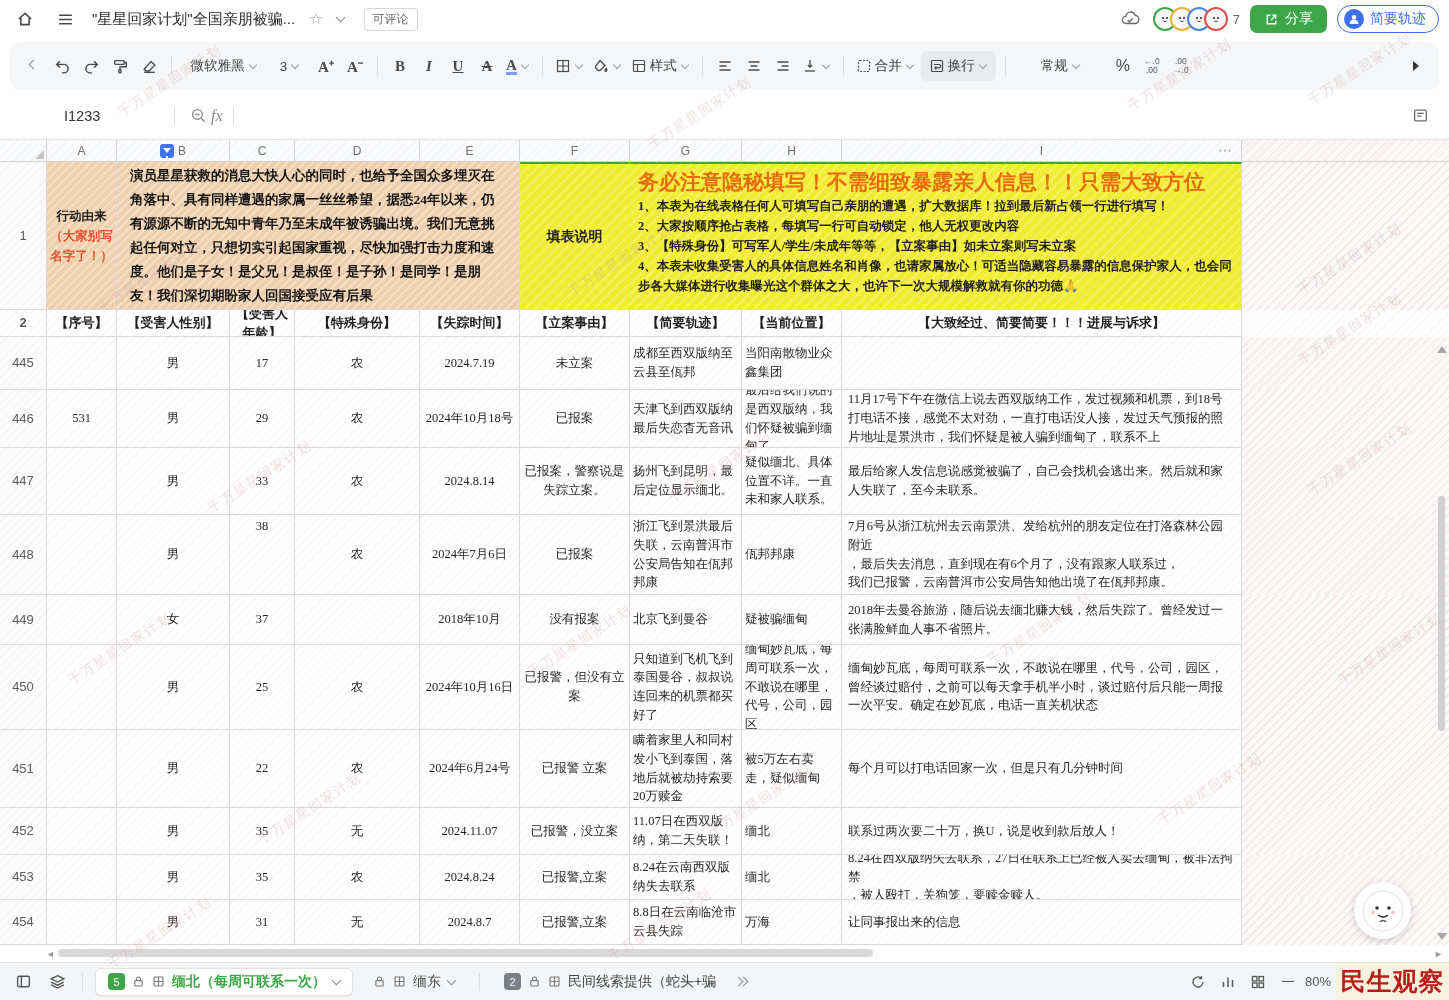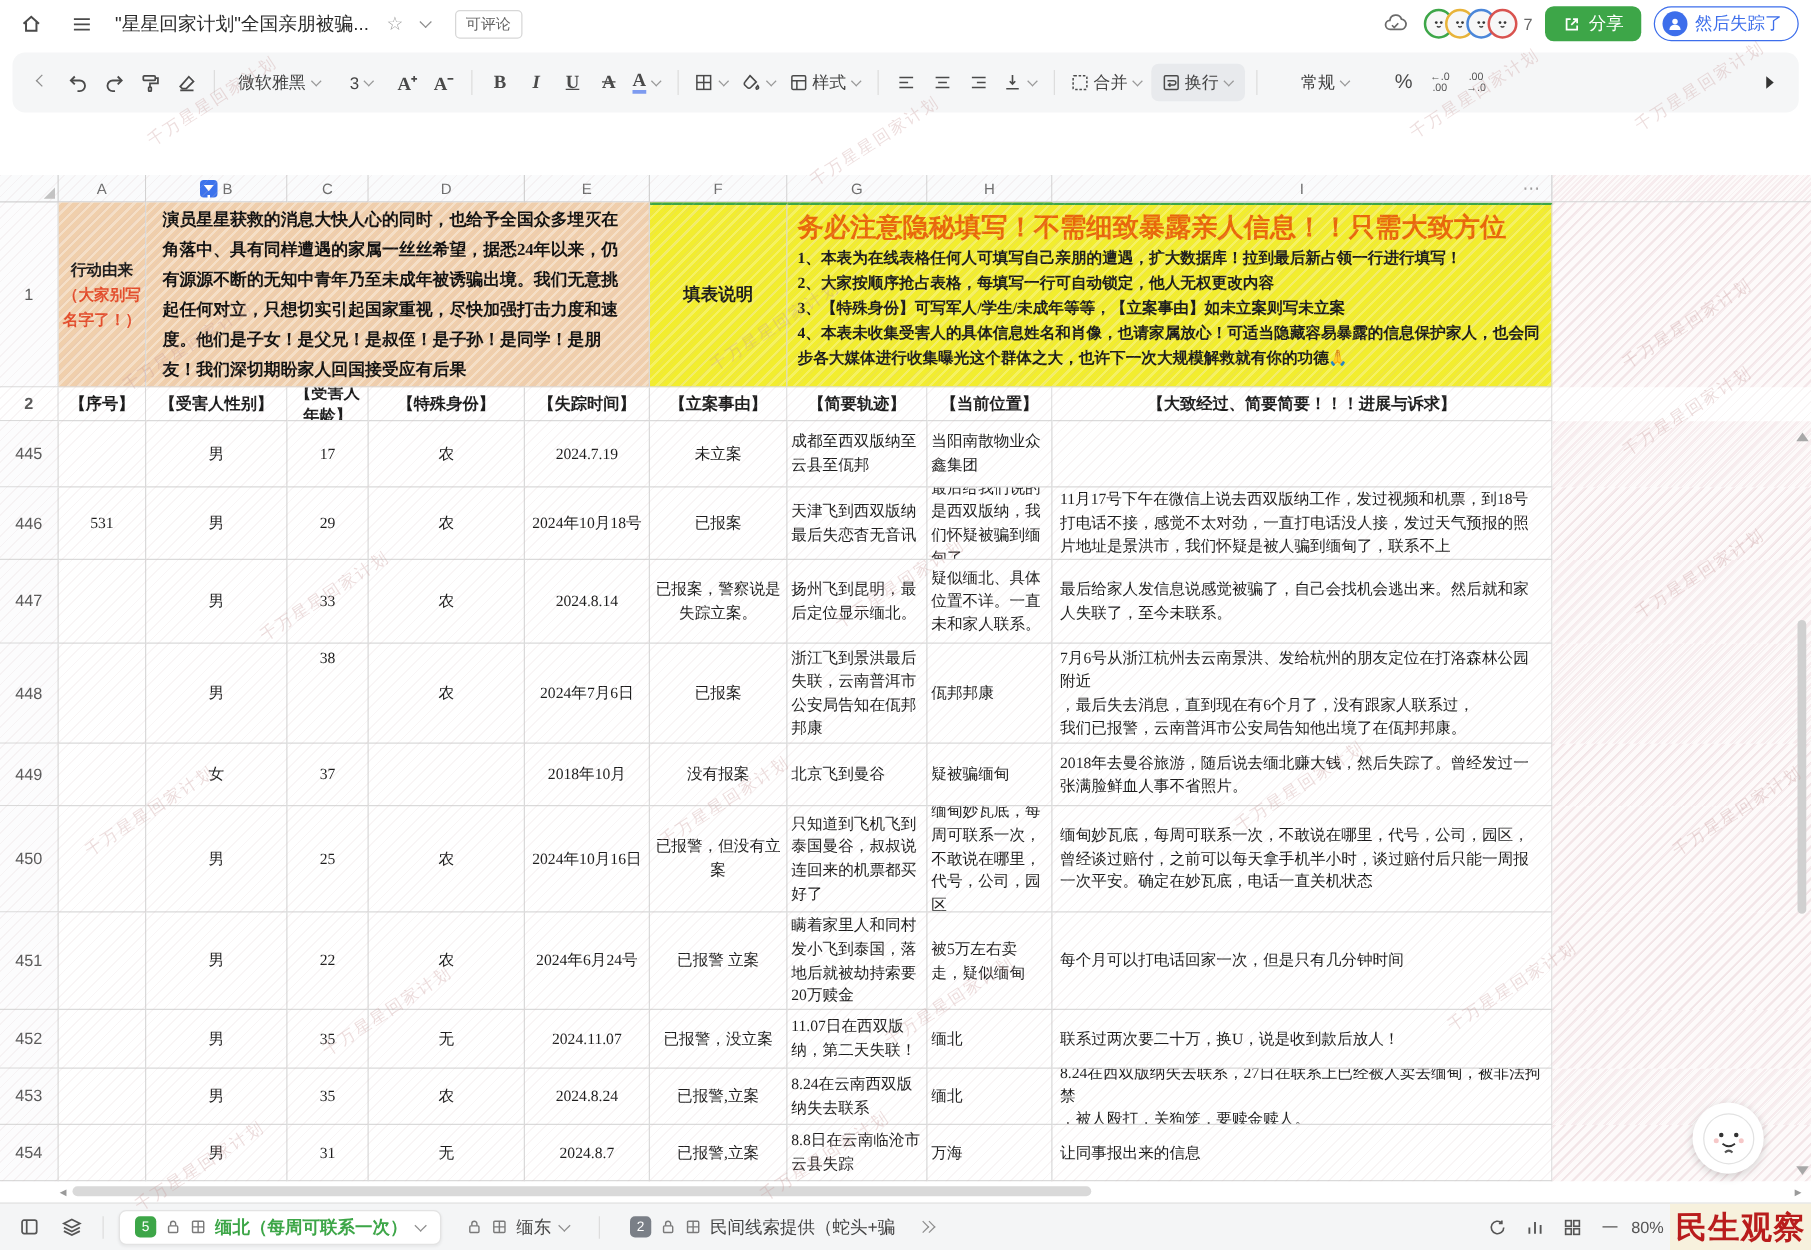--- a/index.html
+++ b/index.html
@@ -209,21 +209,21 @@
           </svg>
         <span>分享</span>
       </span>
       <span class="login-btn">
         <span class="login-ava">
           <svg width="12" height="12" viewBox="0 0 12 12" fill="#fff">
               <circle cx="6" cy="4.2" r="2.2"></circle>
               <path d="M1.5 11a4.5 4.5 0 0 1 9 0z"></path>
             </svg>
         </span>
-        <span>然后失踪了</span>
+        <span>简要轨迹</span>
       </span>
     </div>
   </div>
 
   <div class="toolbar">
     <span class="t-btn">
         <span class="chev" style="transform:rotate(135deg)"></span>
       </span>
     <span class="t-btn">
       <svg width="17" height="17" viewBox="0 0 16 16" fill="none" stroke="#4a4a4a" stroke-width="1.4">
@@ -345,20 +345,38 @@
     <span class="t-btn">
         <span class="dec-ico">.00
 →.0</span>
       </span>
     <span style="flex:1"></span>
     <span class="t-btn">
         <span class="more-tri"></span>
       </span>
   </div>
 
+  <div class="fbar">
+    <span class="cellref">I1233</span>
+    <span class="f-div"></span>
+    <span class="icon-btn">
+      <svg width="17" height="17" viewBox="0 0 16 16" fill="none" stroke="#8a8a8a" stroke-width="1.3">
+          <circle cx="7" cy="7" r="4.5"></circle>
+          <path d="M10.5 10.5 14 14M5 7h4"></path>
+        </svg>
+    </span>
+    <span class="fx">fx</span>
+    <span class="f-div"></span>
+    <span class="icon-btn fbar-right">
+      <svg width="17" height="17" viewBox="0 0 16 16" fill="none" stroke="#6a6a6a" stroke-width="1.2">
+          <rect x="2.5" y="3" width="11" height="10" rx="1"></rect>
+          <path d="M5 6h6M5 8.5h4"></path>
+        </svg>
+    </span>
+  </div>
 
   <div class="sheet">
 
     <div class="grow colhead">
       <div class="cell corner"></div>
       <div class="cell">A</div>
       <div class="cell">
         <span class="filter-chip">
             <span class="funnel"></span>
           </span>

